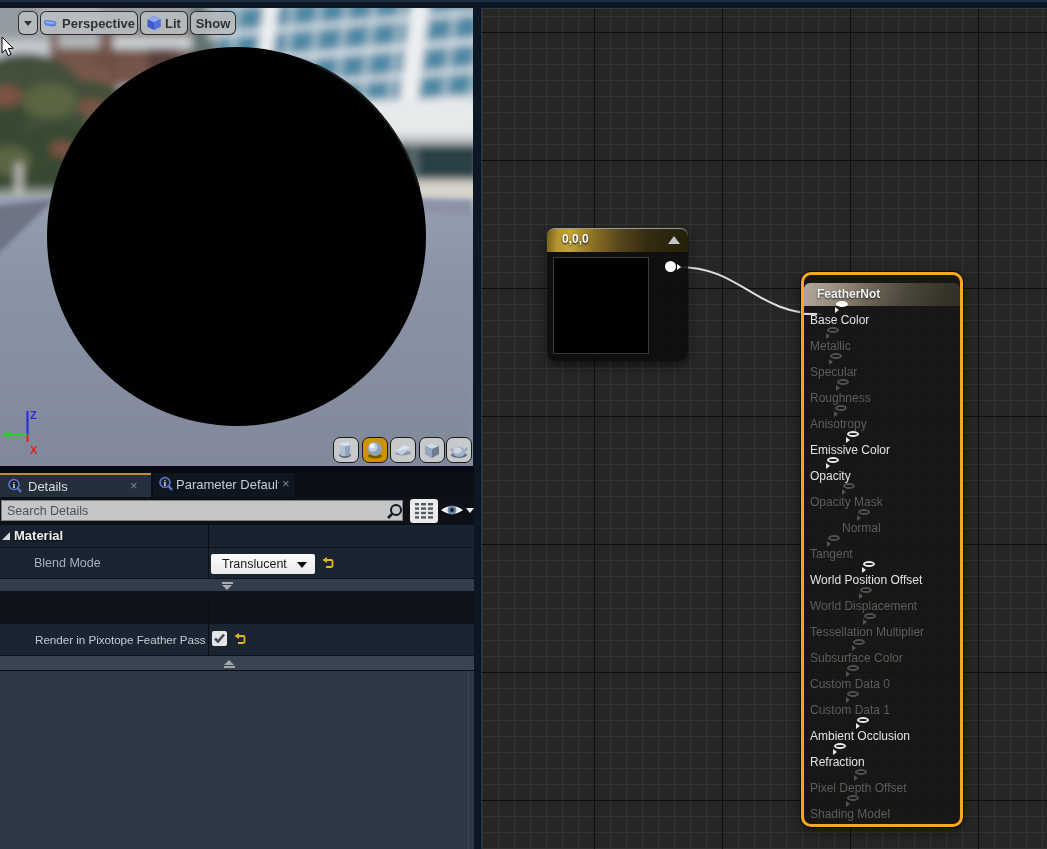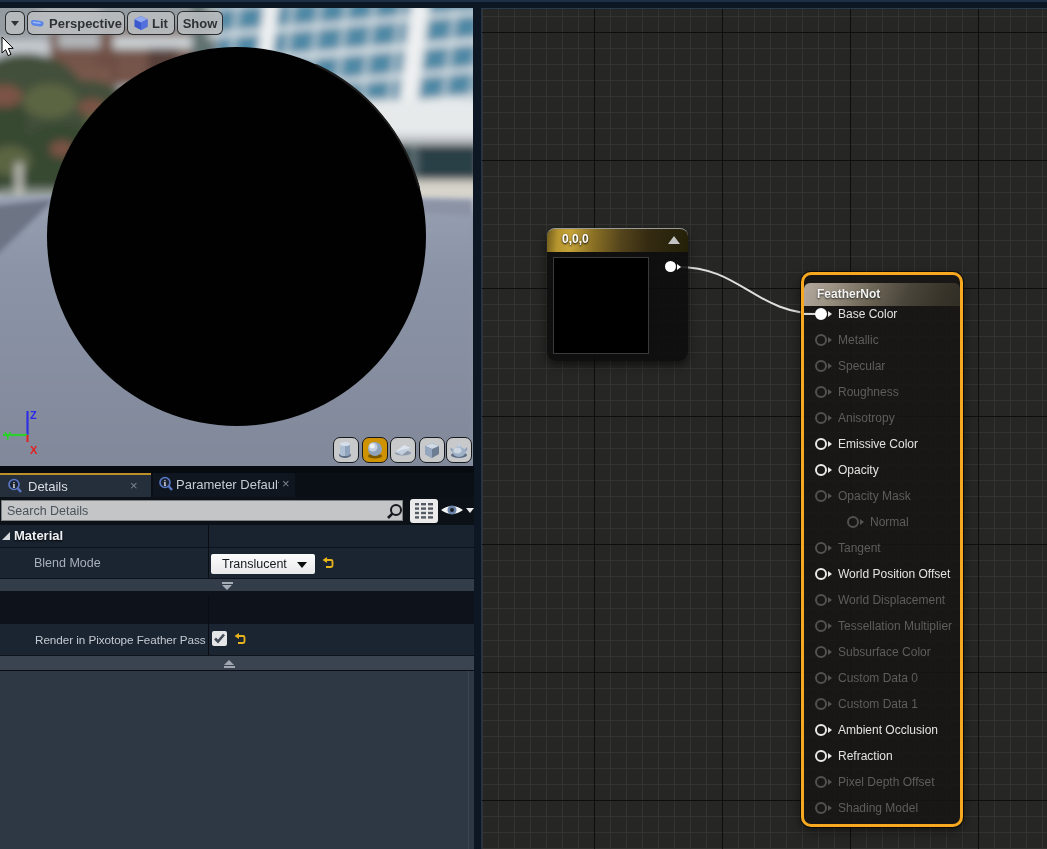--- a/index.html
+++ b/index.html
@@ -3,21 +3,21 @@
 <meta charset="utf-8">
 <style>
   html,body{margin:0;padding:0;background:#0d1723;font-family:"Liberation Sans",sans-serif;-webkit-font-smoothing:antialiased;}
   #root{position:relative;width:1047px;height:849px;overflow:hidden;background:#0d1723;}
   .abs{position:absolute;}
 
   
   #viewport{left:0;top:8px;width:473px;height:458px;overflow:hidden;background:#8d94a6;}
   .vbtn{position:absolute;top:3px;height:22px;background:rgba(186,189,191,0.88);
     border:1px solid rgba(18,20,22,0.85);border-radius:6px;color:#2e3236;font-weight:bold;
-    font-size:13px;display:flex;align-items:center;justify-content:center;gap:4px;}
+    font-size:13px;display:flex;align-items:center;justify-content:center;gap:4px;margin-left:13px;}
   .sbtn{position:absolute;width:24px;height:24px;background:#c7c9cb;border:1px solid #17191b;
     border-radius:7px;display:flex;align-items:center;justify-content:center;}
 
   
   #details{left:0;top:466px;width:474px;height:383px;background:#0e131b;}
 
   
   #graph{left:481px;top:8px;width:565px;height:841px;
     background-color:#262625;
     background-image:
@@ -39,21 +39,21 @@
     border:1px solid #3a3a3a;box-sizing:border-box;}
 
   
   #fnode{left:319px;top:263px;width:162px;height:555px;border-radius:10px;
     background:rgba(23,22,20,0.88);border:3px solid #f7a81f;box-sizing:border-box;
     box-shadow:0 0 0 1px rgba(0,0,0,0.6),0 4px 12px rgba(0,0,0,0.5);}
   #fnode-header{position:absolute;left:0;top:8px;width:100%;height:23px;border-radius:6px 6px 0 0;
     background:linear-gradient(113deg,#b2a89c 0%,#9d9385 18%,#6e6757 42%,#4a453b 65%,#373329 88%,#312e26 100%);
     color:#f2f2f2;font-weight:bold;font-size:12px;line-height:23px;padding-left:13px;box-sizing:border-box;
     text-shadow:0 1px 2px rgba(0,0,0,0.8);}
-  .pinrow{position:absolute;left:0;height:26px;display:flex;align-items:center;}
+  .pinrow{position:absolute;left:0;height:26px;display:flex;align-items:center;flex-direction:column;}
   .pincirc{width:8px;height:8px;border-radius:50%;border:2px solid #525150;margin-left:11px;}
   .pintri{width:0;height:0;border-left:4px solid #555352;border-top:3px solid transparent;border-bottom:3px solid transparent;margin-left:1px;}
   .pintext{font-size:12px;color:#5e5d5b;margin-left:6px;white-space:nowrap;}
   .on .pincirc{border-color:#e9e9e9;}
   .on .pintri{border-left-color:#e9e9e9;}
   .on .pintext{color:#e2e2e2;}
   .filled .pincirc{background:#fff;border-color:#fff;}
 </style>
 </head>
 <body>

